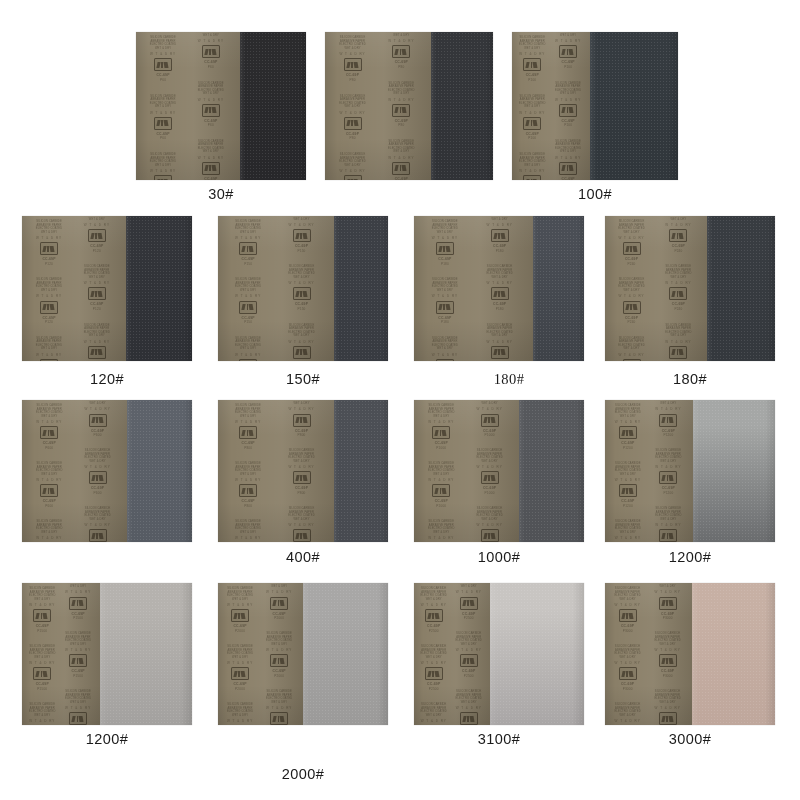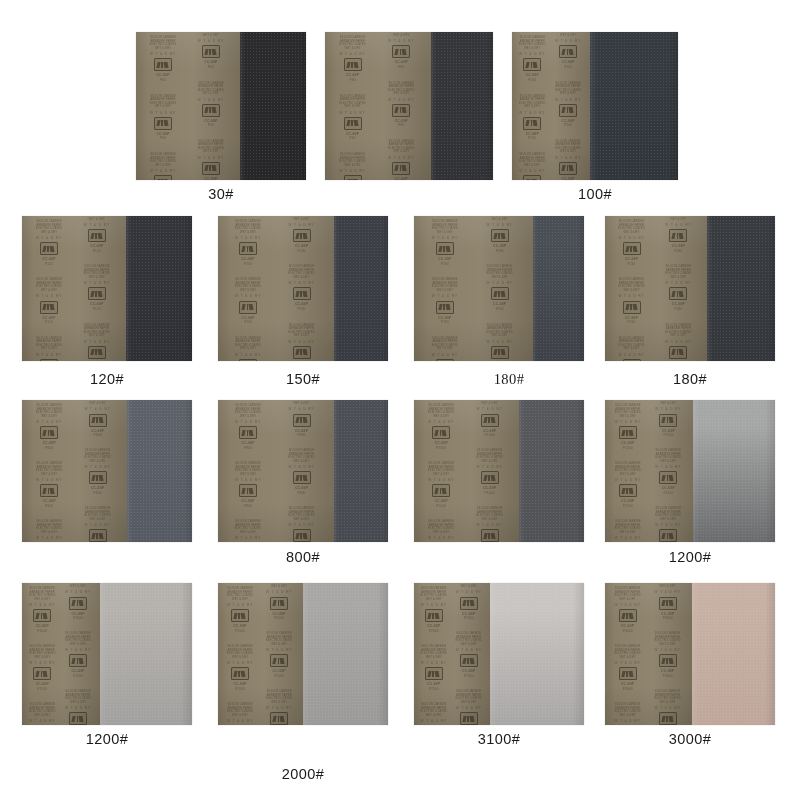--- a/index.html
+++ b/index.html
@@ -956,21 +956,21 @@
                 <i class="c"></i>
               </div>
             </div>
           </div>
         </div>
         <div class="abrasive" style="width: 54px; background: linear-gradient(rgb(76, 79, 85) 0%, rgb(76, 79, 85) 18%, rgb(71, 74, 80) 100%);">
           <div class="grit-tex"></div>
         </div>
       </div>
     </div>
-    <div class="caption" style="left: 218px; width: 170px; top: 549px;">800#</div>
+    <div class="caption" style="left: 218px; width: 170px; top: 549px;">400#</div>
     <div class="cell" style="left: 414px; top: 400px; width: 170px; height: 142px;">
       <div class="sheet">
         <div class="backing" style="width: 105px;">
           <div class="print-block" style="left: 4%; top: 3%; width: 44%;">
             <div style="margin-bottom: 12.07px;">
               <div class="p-para">SILICON CARBIDE
 ABRASIVE PAPER
 ELECTRO COATED
 WET &amp; DRY</div>
               <div class="p-code">W T  &amp;  D RY</div>
@@ -1045,20 +1045,21 @@
                 <i class="c"></i>
               </div>
             </div>
           </div>
         </div>
         <div class="abrasive" style="width: 65px; background: linear-gradient(rgb(86, 88, 92) 0%, rgb(86, 88, 92) 18%, rgb(80, 82, 86) 100%);">
           <div class="grit-tex"></div>
         </div>
       </div>
     </div>
+    <div class="caption" style="left: 414px; width: 170px; top: 549px;">1000#</div>
     <div class="cell" style="left: 605px; top: 400px; width: 170px; height: 142px;">
       <div class="sheet">
         <div class="backing" style="width: 88px;">
           <div class="print-block" style="left: 4%; top: 3%; width: 44%;">
             <div style="margin-bottom: 12.07px;">
               <div class="p-para">SILICON CARBIDE
 ABRASIVE PAPER
 ELECTRO COATED
 WET &amp; DRY</div>
               <div class="p-code">W T  &amp;  D RY</div>

